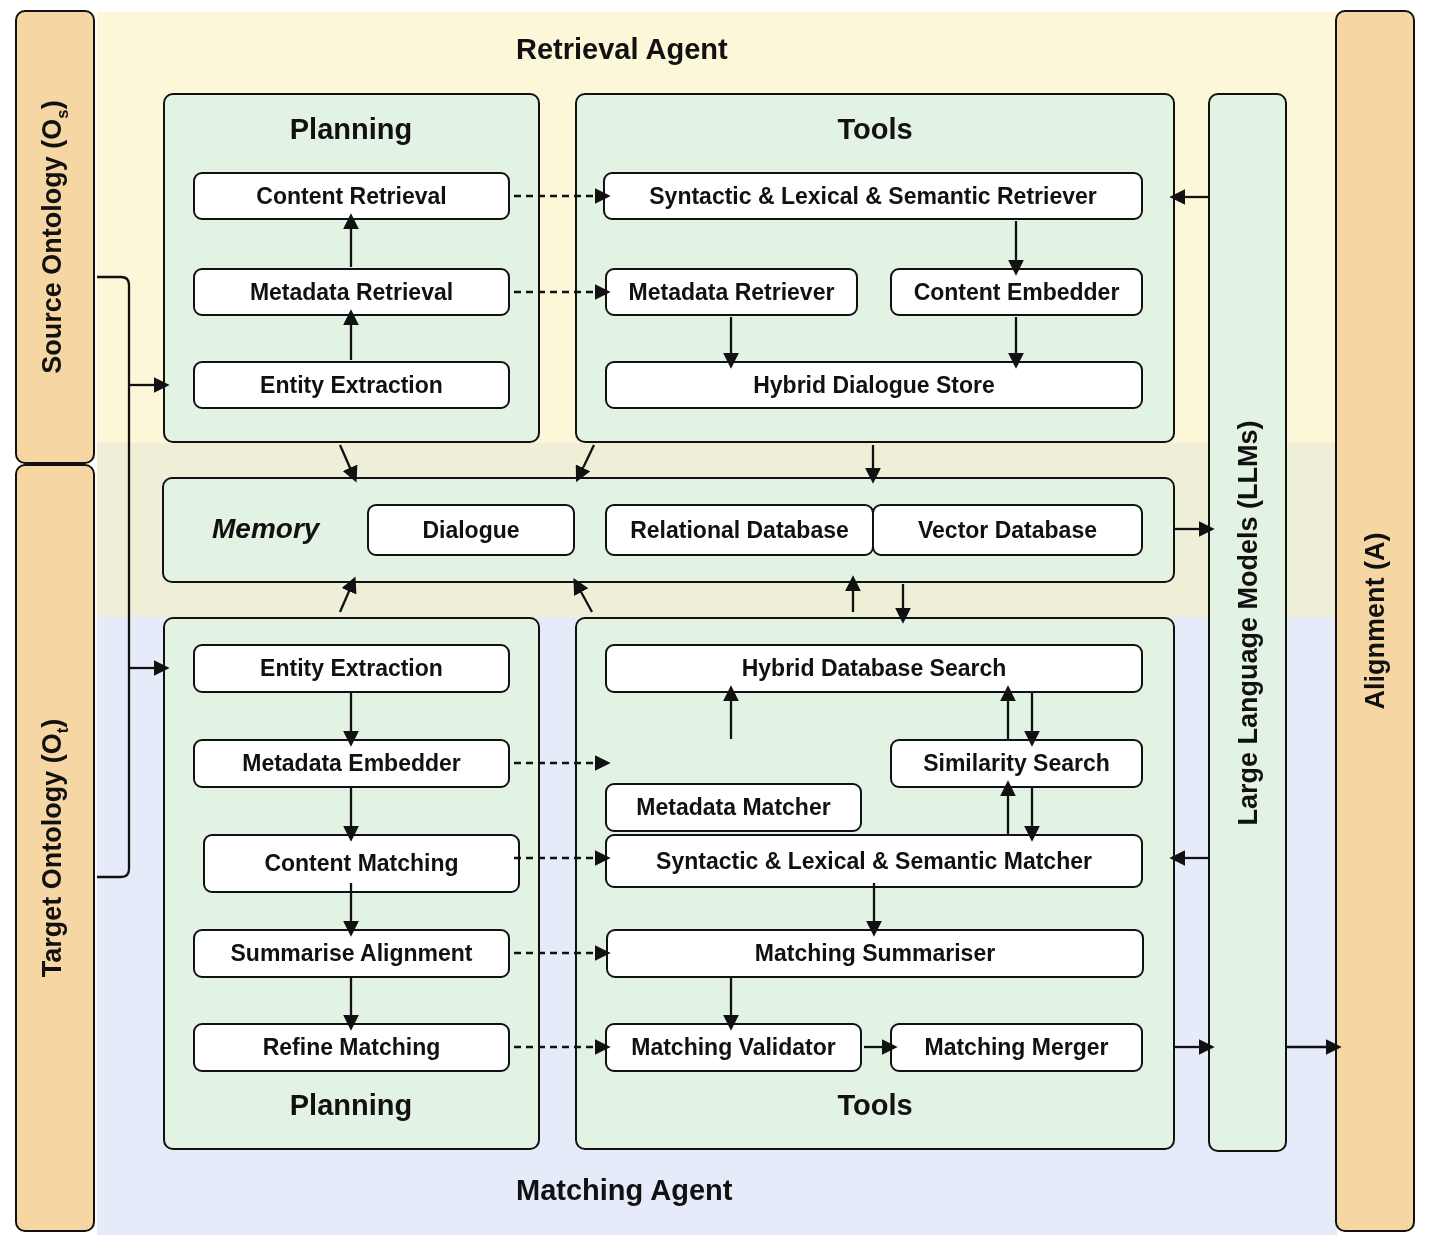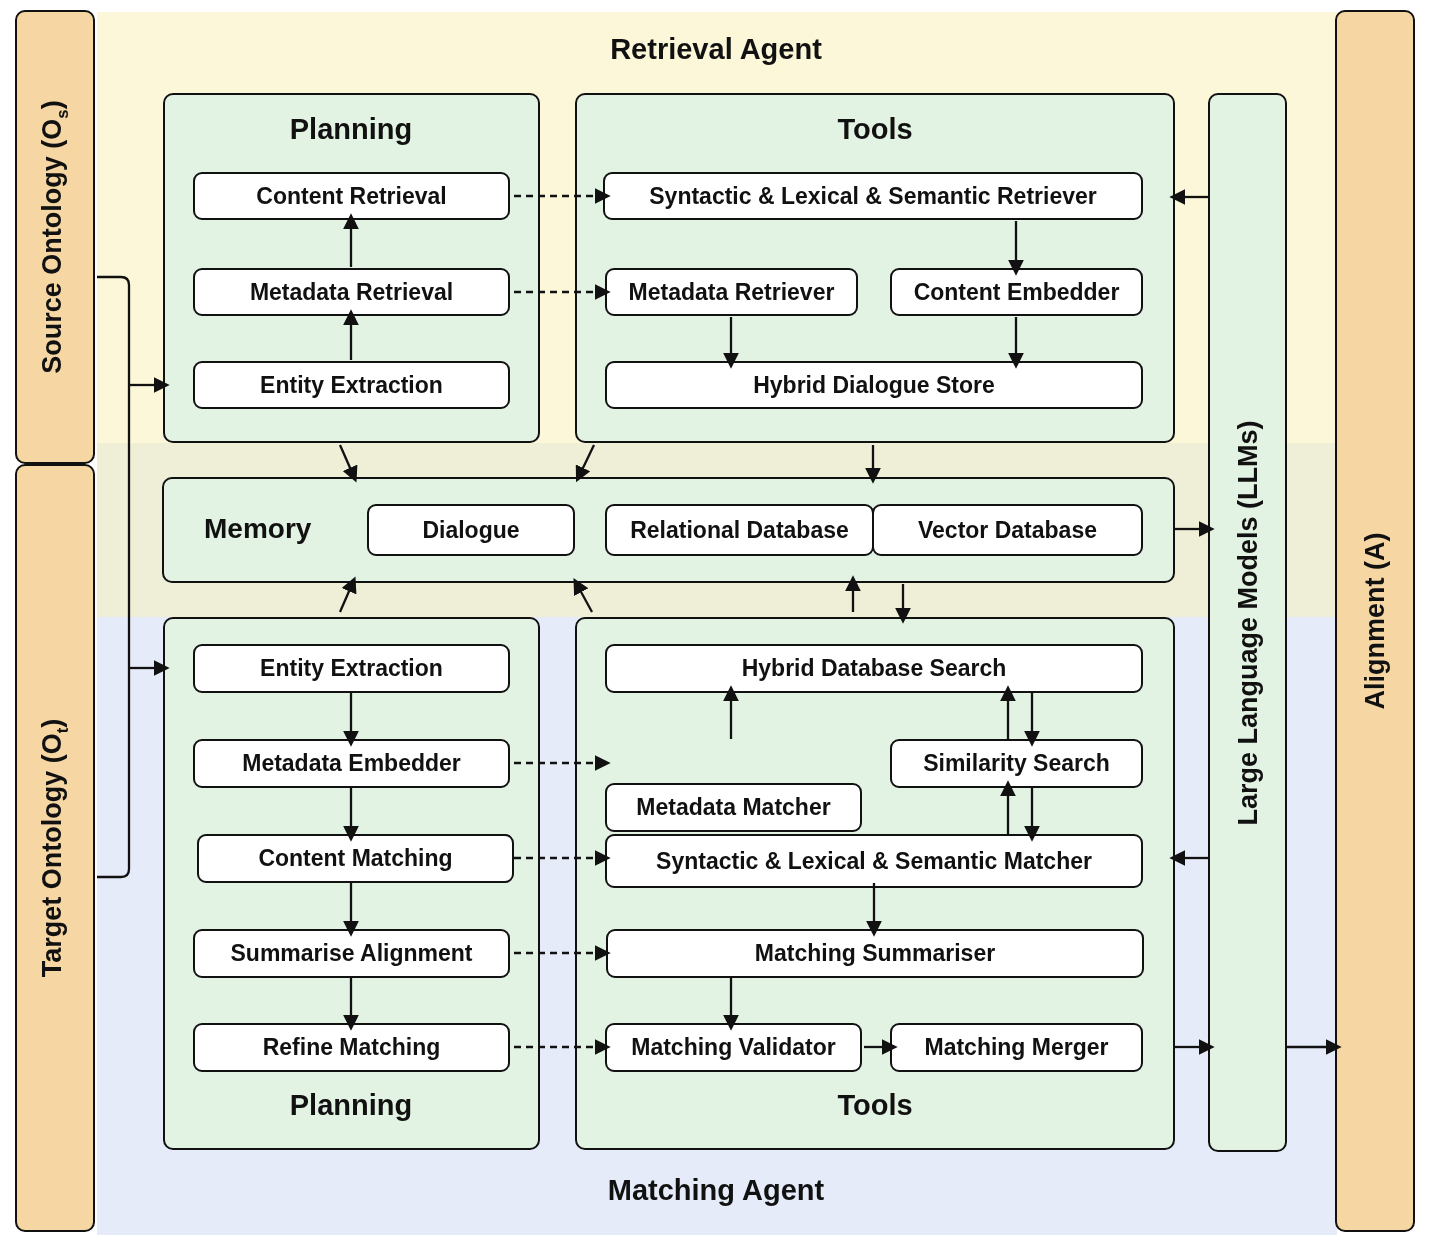--- a/index.html
+++ b/index.html
@@ -5,21 +5,21 @@
   html,body{margin:0;padding:0;background:#fff;}
   #canvas{
     position:relative;width:1430px;height:1258px;background:#ffffff;
     font-family:"Liberation Sans","DejaVu Sans",sans-serif;font-weight:bold;color:#111;
     overflow:hidden;
   }
   .band{position:absolute;left:97px;width:1240px;}
   .band-yellow{top:12px;height:431px;background:#FBF7D8;}
   .band-olive{top:443px;height:174px;background:#EFEFD8;}
   .band-blue{top:617px;height:618px;background:#E5EBF9;}
-  .big-title{position:absolute;font-size:29px;text-align:center;width:400px;}
+  .big-title{position:absolute;font-size:29px;text-align:left;width:400px;}
   .gbox{position:absolute;background:#E3F3E3;border:2.5px solid #111;border-radius:10px;box-sizing:border-box;}
   .gtitle{position:absolute;font-size:29px;text-align:center;width:300px;}
   .wbox{position:absolute;background:#fff;border:2.5px solid #111;border-radius:9px;box-sizing:border-box;
         display:flex;align-items:center;justify-content:center;font-size:23px;text-align:center;line-height:1.05;}
   .obar{position:absolute;background:#F6D6A2;border:2.5px solid #111;border-radius:10px;box-sizing:border-box;}
   .lbar{position:absolute;background:#E3F3E3;border:2.5px solid #111;border-radius:10px;box-sizing:border-box;}
   .vlabel{position:absolute;left:50%;top:50%;transform:translate(-50%,-50%) rotate(-90deg);
           white-space:nowrap;font-size:27px;}
   .vlabel sub{font-size:0.62em;}
   #wires{position:absolute;left:0;top:0;pointer-events:none;}
@@ -59,30 +59,30 @@
   <div class="wbox" style="left:193px;top:361px;width:317px;height:48px;">Entity Extraction</div>
 
   <div class="gbox" style="left:575px;top:93px;width:600px;height:350px;"></div>
   <div class="gtitle" style="left:725px;top:113px;">Tools</div>
   <div class="wbox" style="left:603px;top:172px;width:540px;height:48px;">Syntactic &amp; Lexical &amp; Semantic Retriever</div>
   <div class="wbox" style="left:605px;top:268px;width:253px;height:48px;">Metadata Retriever</div>
   <div class="wbox" style="left:890px;top:268px;width:253px;height:48px;">Content Embedder</div>
   <div class="wbox" style="left:605px;top:361px;width:538px;height:48px;">Hybrid Dialogue Store</div>
 
   <div class="gbox" style="left:162px;top:477px;width:1013px;height:106px;"></div>
-  <div style="position:absolute;left:204px;top:513px;font-size:28px;">Memory</div>
+  <div style="position:absolute;left:212px;top:513px;font-size:28px;font-style:italic;">Memory</div>
   <div class="wbox" style="left:367px;top:504px;width:208px;height:52px;">Dialogue</div>
   <div class="wbox" style="left:605px;top:504px;width:269px;height:52px;">Relational Database</div>
   <div class="wbox" style="left:872px;top:504px;width:271px;height:52px;">Vector Database</div>
 
   <div class="gbox" style="left:163px;top:617px;width:377px;height:533px;"></div>
   <div class="gtitle" style="left:201px;top:1089px;">Planning</div>
   <div class="wbox" style="left:193px;top:644px;width:317px;height:49px;">Entity Extraction</div>
   <div class="wbox" style="left:193px;top:739px;width:317px;height:49px;">Metadata Embedder</div>
-  <div class="wbox" style="left:197px;top:834px;width:317px;height:49px;text-align:right;">Content Matching</div>
+  <div class="wbox" style="left:203px;top:834px;width:317px;height:59px;text-align:right;">Content Matching</div>
   <div class="wbox" style="left:193px;top:929px;width:317px;height:49px;">Summarise Alignment</div>
   <div class="wbox" style="left:193px;top:1023px;width:317px;height:49px;">Refine Matching</div>
 
   <div class="gbox" style="left:575px;top:617px;width:600px;height:533px;"></div>
   <div class="gtitle" style="left:725px;top:1089px;">Tools</div>
   <div class="wbox" style="left:605px;top:644px;width:538px;height:49px;">Hybrid Database Search</div>
   <div class="wbox" style="left:605px;top:739px;width:257px;height:49px;margin-top:44px;">Metadata Matcher</div>
   <div class="wbox" style="left:890px;top:739px;width:253px;height:49px;">Similarity Search</div>
   <div class="wbox" style="left:605px;top:834px;width:538px;height:54px;">Syntactic &amp; Lexical &amp; Semantic Matcher</div>
   <div class="wbox" style="left:606px;top:929px;width:538px;height:49px;">Matching Summariser</div>

